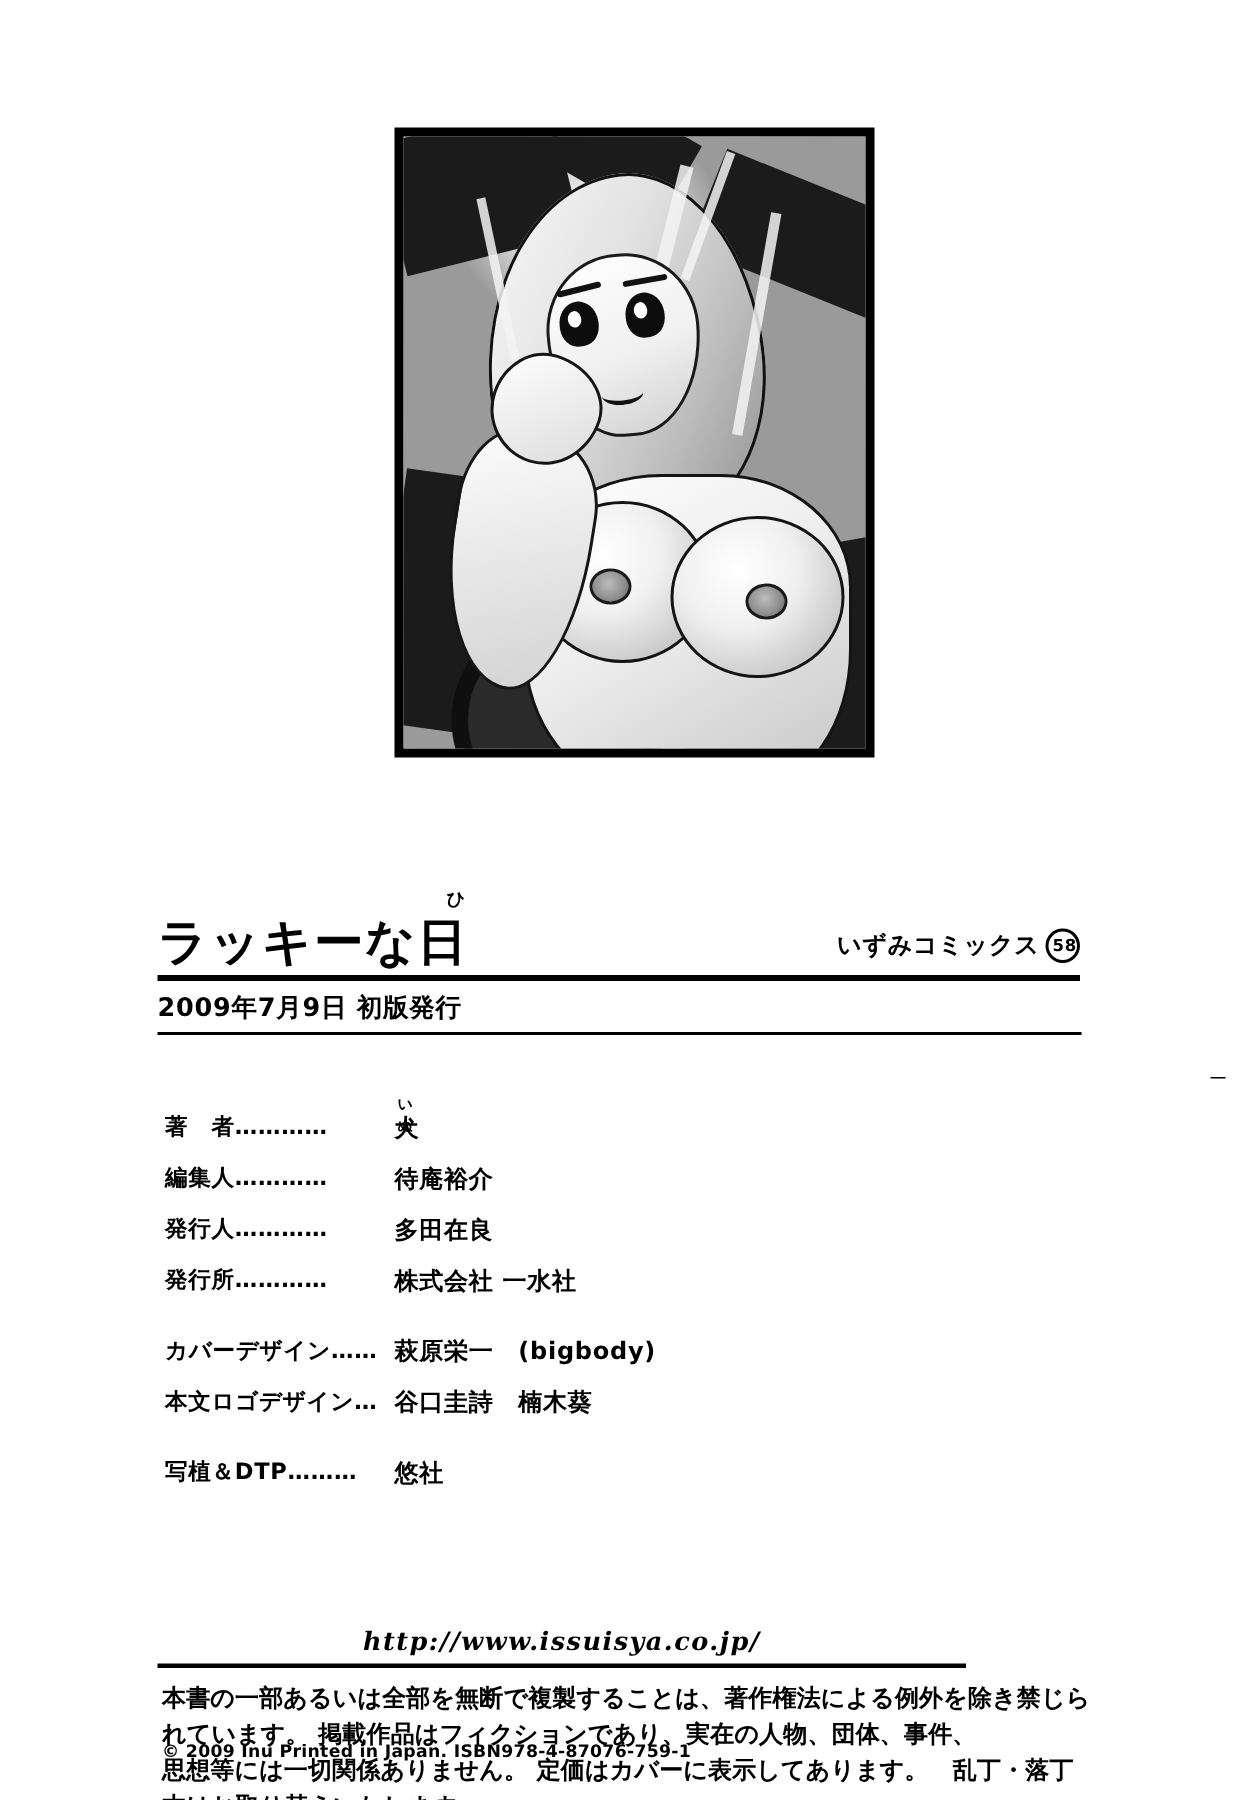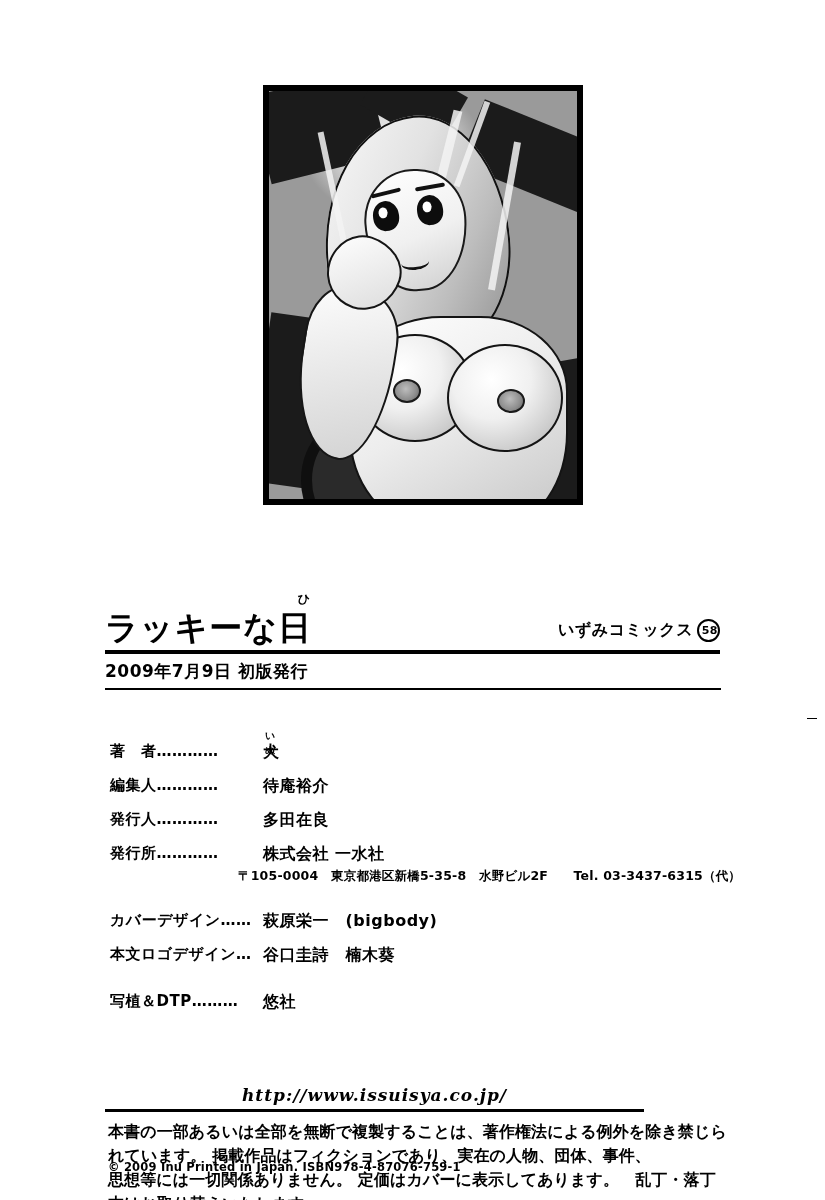--- a/index.html
+++ b/index.html
@@ -378,21 +378,20 @@
 
     <div class="credit-row">
       <div class="credit-label">発行人…………</div>
       <div class="credit-value">多田在良</div>
     </div>
 
     <div class="credit-row gap-row">
       <div class="credit-label">発行所…………</div>
       <div>
         <div class="credit-value">株式会社 一水社</div>
-        <div class="credit-sub">〒105-0004　東京都港区新橋5-35-8　水野ビル2F　　Tel. 03-3437-6315（代）</div>
       </div>
     </div>
 
     <div class="credit-row">
       <div class="credit-label">カバーデザイン……</div>
       <div class="credit-value">萩原栄一　(bigbody)</div>
     </div>
 
     <div class="credit-row gap-row">
       <div class="credit-label">本文ロゴデザイン…</div>

